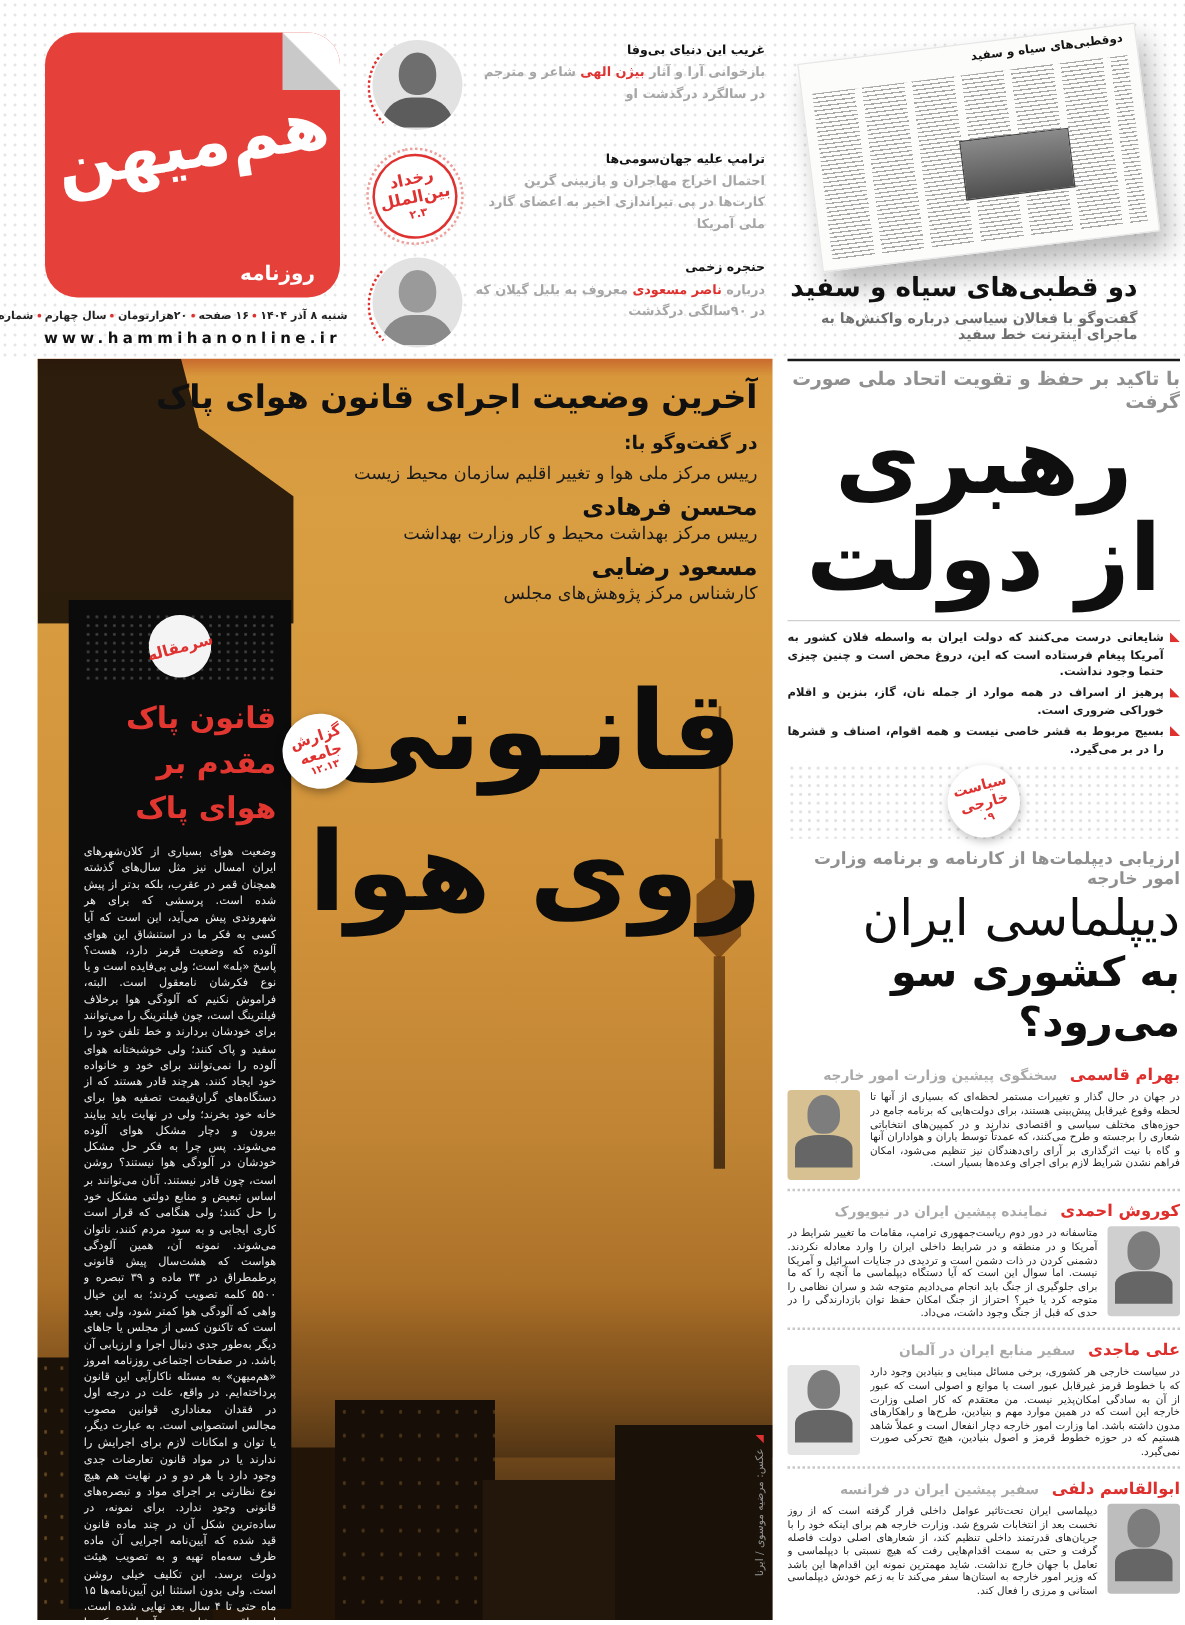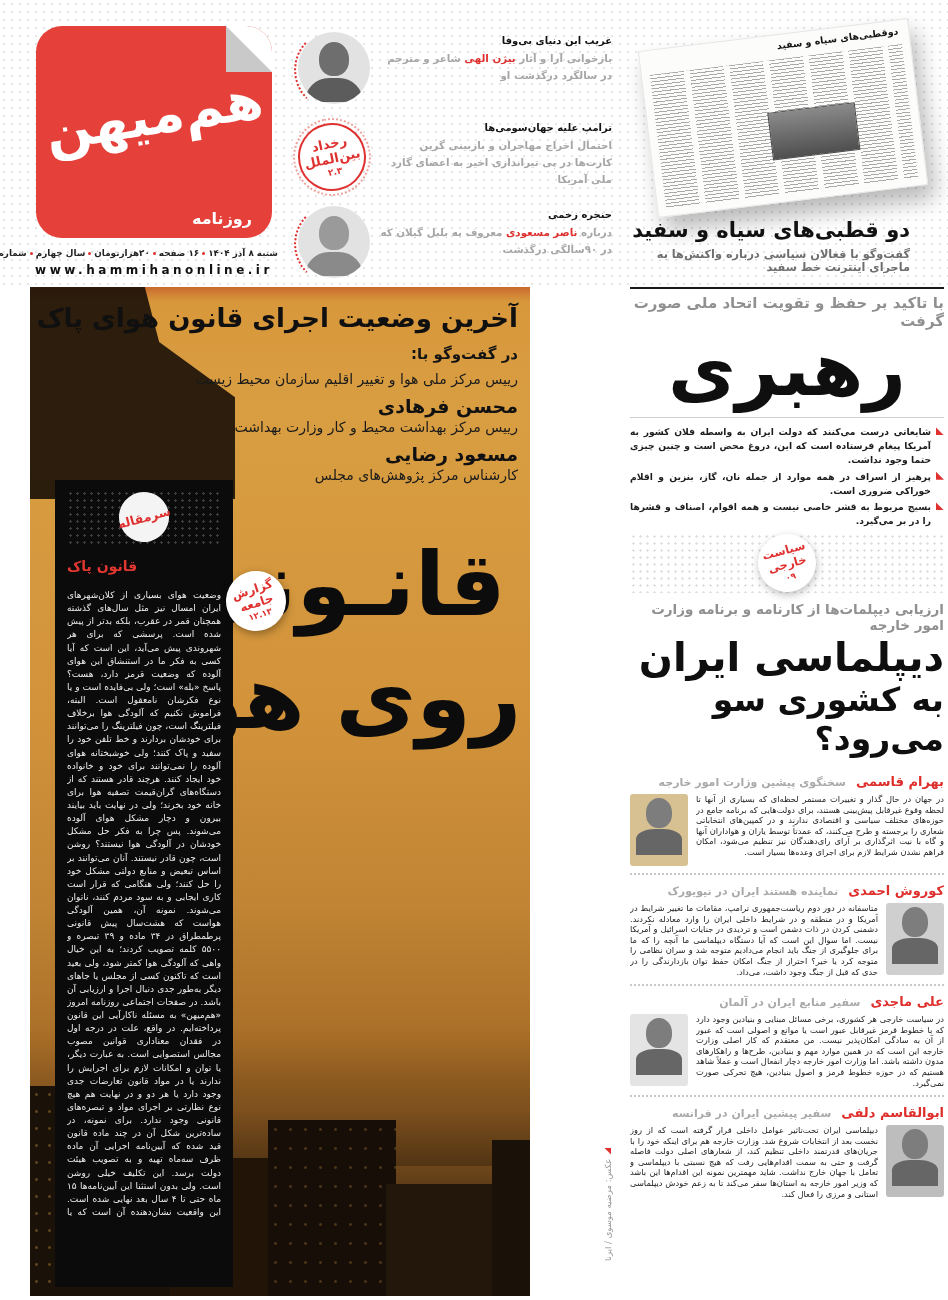--- a/index.html
+++ b/index.html
@@ -43,21 +43,21 @@
               box-shadow:6px 14px 22px rgba(0,0,0,.28);border:1px solid #e6e6e6;}
   .mp-title{position:absolute;top:5px;right:10px;width:155px;font-size:9.5px;font-weight:bold;color:#141414;text-align:right;}
   .mp-text{position:absolute;left:8px;right:8px;top:24px;bottom:8px;
            background-image:repeating-linear-gradient(90deg,transparent 0 34px,#fcfcfb 34px 40px),
                             repeating-linear-gradient(180deg,#a9a9a9 0 1px,transparent 1px 3.4px);}
   .mp-photo{position:absolute;right:62px;top:76px;width:86px;height:46px;background:linear-gradient(#8a8a8a,#4f4f4f);border:1px solid #444;}
   .pp-headline{margin-top:16px;text-align:right;padding-right:34px;font-size:21px;font-weight:bold;color:#121212;}
   .pp-sub{margin-top:6px;text-align:right;padding-right:34px;font-size:11.3px;font-weight:bold;color:#6e6e6e;}
 
   
-  .lead-photo{position:absolute;left:30px;top:287px;width:500px;height:1009px;overflow:hidden;
+  .lead-photo{position:absolute;left:30px;top:287px;width:588px;height:1009px;overflow:hidden;
       background:linear-gradient(180deg,#c96a2e 0,#d8973b 14px,#d99e42 120px,#d2933a 420px,#c08434 620px,
                  #a96e27 760px,#7c4f1d 860px,#402a12 940px,#201508 1009px);}
   .bld{position:absolute;}
   .bl-top{left:0;top:0;width:205px;height:212px;background:#1e1309;clip-path:polygon(0 0,56% 0,63% 26%,100% 52%,100% 100%,0 100%);opacity:.93;}
   .haze{position:absolute;left:0;right:0;bottom:130px;height:140px;
         background:linear-gradient(rgba(150,95,35,0),rgba(110,70,25,.5) 60%,rgba(70,45,18,.7));}
   .b1{left:0;bottom:0;width:150px;height:210px;background-color:#1a1108;
       background-image:radial-gradient(rgba(255,180,80,.30) 1px,transparent 1.5px);background-size:13px 17px;}
   .b2{left:140px;bottom:0;width:108px;height:138px;background:#221507;}
   .b3{left:238px;bottom:0;width:128px;height:176px;background-color:#170f07;
@@ -83,21 +83,21 @@
           align-items:center;justify-content:center;color:#df3230;z-index:6;}
   .rb-l1,.rb-l2{font-size:12px;font-weight:bold;line-height:1.2;}
   .rb-num{font-size:8.5px;font-weight:bold;}
 
   .editorial{position:absolute;left:25px;top:193px;width:178px;height:807px;background:#0b0b0b;
              padding:10px 12px;box-sizing:border-box;z-index:4;}
   .ed-badge-row{height:54px;display:flex;align-items:center;justify-content:center;
                 background-image:radial-gradient(#3e3e3e 1px,transparent 1.3px);background-size:7px 7px;}
   .ed-badge{width:50px;height:50px;border-radius:50%;background:#f4f4f4;color:#df3230;font-size:12.5px;font-weight:bold;
             display:flex;align-items:center;justify-content:center;transform:rotate(-15deg);}
-  .ed-title{margin-top:12px;text-align:left;color:#e23731;font-weight:bold;font-size:14px;line-height:1.5;}
+  .ed-title{margin-top:12px;text-align:right;color:#e23731;font-weight:bold;font-size:24px;line-height:1.5;}
   .ed-body{margin-top:12px;font-size:9px;line-height:1.46;text-align:justify;color:#ededed;height:628px;overflow:hidden;}
 
   .credit{position:absolute;left:603px;top:1148px;height:152px;writing-mode:vertical-rl;transform:rotate(180deg);
           font-size:8.5px;color:#949494;display:flex;align-items:center;gap:4px;}
   .cr-mark{width:7px;height:7px;background:#df3230;clip-path:polygon(0 0,100% 100%,0 100%);flex:none;}
 
   
   .right-col{position:absolute;left:630px;top:287px;width:314px;}
   .rc-rule{border-top:2px solid #1a1a1a;}
   .rc-kicker{margin-top:5px;font-size:15px;font-weight:bold;color:#909090;text-align:right;}
@@ -108,21 +108,21 @@
   .bullets{list-style:none;margin:0;padding:0;}
   .bullets li{position:relative;padding-right:13px;font-size:9.2px;font-weight:bold;line-height:1.5;
               text-align:justify;color:#1d1d1d;margin-bottom:3px;}
   .flag{position:absolute;right:0;top:2px;width:8px;height:8px;background:#df3230;clip-path:polygon(0 0,100% 100%,0 100%);}
   .badge-row{height:60px;margin-top:5px;display:flex;align-items:center;justify-content:center;
              background-image:radial-gradient(#e0e0e0 1px,transparent 1.3px);background-size:7px 7px;}
   .circ-badge{width:58px;height:58px;border-radius:50%;background:#fff;box-shadow:0 3px 8px rgba(0,0,0,.25);color:#df3230;
               display:flex;flex-direction:column;align-items:center;justify-content:center;transform:rotate(-15deg);}
   .cb-l1,.cb-l2{font-size:11.5px;font-weight:bold;line-height:1.2;}
   .cb-num{font-size:8.5px;font-weight:bold;}
-  .dip-h1{font-size:40px;font-weight:bold;text-align:right;line-height:1.12;margin-top:2px;color:#0f0f0f;}
+  .dip-h1{font-size:40px;font-weight:normal;text-align:right;line-height:1.12;margin-top:2px;color:#0f0f0f;}
   .dip-h2{font-size:33px;font-weight:bold;text-align:right;line-height:1.2;color:#0f0f0f;}
   .entries{margin-top:7px;}
   .entry{border-top:2px dotted #c8c8c8;padding:5px 0 7px;}
   .entry:first-child{border-top:none;}
   .e-head{text-align:right;margin-bottom:4px;}
   .e-name{font-size:13px;font-weight:bold;color:#df2f2c;}
   .e-role{font-size:11px;font-weight:bold;color:#a9a9a9;margin-right:5px;}
   .e-body{display:flex;gap:8px;align-items:flex-start;}
   .ephoto{flex:none;width:58px;height:72px;border-radius:3px;overflow:hidden;}
   .ph-h{width:46%;height:42%;margin:7% auto 0;background:#7d7d7d;border-radius:50% 50% 45% 45%;}
@@ -242,37 +242,39 @@
       <div class="rb-l2">جامعه</div>
       <div class="rb-num">۱۲.۱۳</div>
     </div>
 
     <div class="editorial">
       <div class="ed-badge-row">
         <div class="ed-badge">سرمقاله</div>
       </div>
       <div class="ed-title">
         <div>قانون پاک</div>
+        <div>مقدم بر هوای پاک</div>
       </div>
       <div class="ed-body">
         <span>وضعیت هوای بسیاری از کلان‌شهرهای ایران امسال نیز مثل سال‌های گذشته همچنان قمر در عقرب، بلکه بدتر از پیش شده است. پرسشی که برای هر شهروندی پیش می‌آید، این است که آیا کسی به فکر ما در استنشاق این هوای آلوده که وضعیت قرمز دارد، هست؟ پاسخ «بله» است؛ ولی بی‌فایده است و یا نوع فکرشان نامعقول است. البته، فراموش نکنیم که آلودگی هوا برخلاف فیلترینگ است، چون فیلترینگ را می‌توانند برای خودشان بردارند و خط تلفن خود را سفید و پاک کنند؛ ولی خوشبختانه هوای آلوده را نمی‌توانند برای خود و خانواده خود ایجاد کنند. هرچند قادر هستند که از دستگاه‌های گران‌قیمت تصفیه هوا برای خانه خود بخرند؛ ولی در نهایت باید بیایند بیرون و دچار مشکل هوای آلوده می‌شوند. پس چرا به فکر حل مشکل خودشان در آلودگی هوا نیستند؟ روشن است، چون قادر نیستند. آنان می‌توانند بر اساس تبعیض و منابع دولتی مشکل خود را حل کنند؛ ولی هنگامی که قرار است کاری ایجابی و به سود مردم کنند، ناتوان می‌شوند. نمونه آن، همین آلودگی هواست که هشت‌سال پیش قانونی پرطمطراق در ۳۴ ماده و ۳۹ تبصره و ۵۵۰۰ کلمه تصویب کردند؛ به این خیال واهی که آلودگی هوا کمتر شود، ولی بعید است که تاکنون کسی از مجلس یا جاهای دیگر به‌طور جدی دنبال اجرا و ارزیابی آن باشد. در صفحات اجتماعی روزنامه امروز «هم‌میهن» به مسئله ناکارآیی این قانون پرداخته‌ایم. در واقع، علت در درجه اول در فقدان معناداری قوانین مصوب مجالس استصوابی است. به عبارت دیگر، یا توان و امکانات لازم برای اجرایش را ندارند یا در مواد قانون تعارضات جدی وجود دارد یا هر دو و در نهایت هم هیچ نوع نظارتی بر اجرای مواد و تبصره‌های قانونی وجود ندارد. برای نمونه، در ساده‌ترین شکل آن در چند ماده قانون قید شده که آیین‌نامه اجرایی آن ماده ظرف سه‌ماه تهیه و به تصویب هیئت دولت برسد. این تکلیف خیلی روشن است. ولی بدون استثنا این آیین‌نامه‌ها ۱۵ ماه حتی تا ۴ سال بعد نهایی شده است. این واقعیت نشان‌دهنده آن است که یا مجلس از ابتدا نمی‌دانسته که دولت نمی‌تواند سه‌ماهه آیین‌نامه را بنویسد یا دولت می‌توانسته ولی اهمیت نداده است. اگر نمی‌توانسته، پس اشکال از مجلس است.</span>
         
       </div>
     </div>
   </div>
 
   <div class="credit">
     <span class="cr-mark"></span>
     <span>عکس: مرضیه موسوی / ایرنا</span>
   </div>
 
   <div class="right-col">
     <div class="rc-rule"></div>
     <div class="rc-kicker">با تاکید بر حفظ و تقویت اتحاد ملی صورت گرفت</div>
     <div class="rc-big">رهبری</div>
+    <div class="rc-big">از دولت</div>
     <div class="rc-thin"></div>
 
     <ul class="bullets">
       <li>
         <span class="flag"></span>
         <span>شایعاتی درست می‌کنند که دولت ایران به واسطه فلان کشور به آمریکا پیغام فرستاده است که این، دروغ محض است و چنین چیزی حتما وجود نداشت.</span>
       </li>
       <li>
         <span class="flag"></span>
         <span>پرهیز از اسراف در همه موارد از جمله نان، گاز، بنزین و اقلام خوراکی ضروری است.</span>
@@ -307,21 +309,21 @@
           <div class="ephoto p1">
             <div class="ph-h"></div>
             <div class="ph-b"></div>
           </div>
         </div>
       </div>
 
       <div class="entry">
         <div class="e-head">
           <span class="e-name">کوروش احمدی</span>
-          <span class="e-role">نماینده هستند ایران در نیویورک</span>
+          <span class="e-role">نماینده پیشین ایران در نیویورک</span>
         </div>
         <div class="e-body">
           <div class="ephoto p2">
             <div class="ph-h"></div>
             <div class="ph-b"></div>
           </div>
           <div class="e-text">متاسفانه در دور دوم ریاست‌جمهوری ترامپ، مقامات ما تغییر شرایط در آمریکا و در منطقه و در شرایط داخلی ایران را وارد معادله نکردند. دشمنی کردن در ذات دشمن است و تردیدی در جنایات اسرائیل و آمریکا نیست. اما سوال این است که آیا دستگاه دیپلماسی ما آنچه را که ما برای جلوگیری از جنگ باید انجام می‌دادیم متوجه شد و سران نظامی را متوجه کرد یا خیر؟ احتراز از جنگ امکان حفظ توان بازدارندگی را در حدی که قبل از جنگ وجود داشت، می‌داد.</div>
         </div>
       </div>
 

